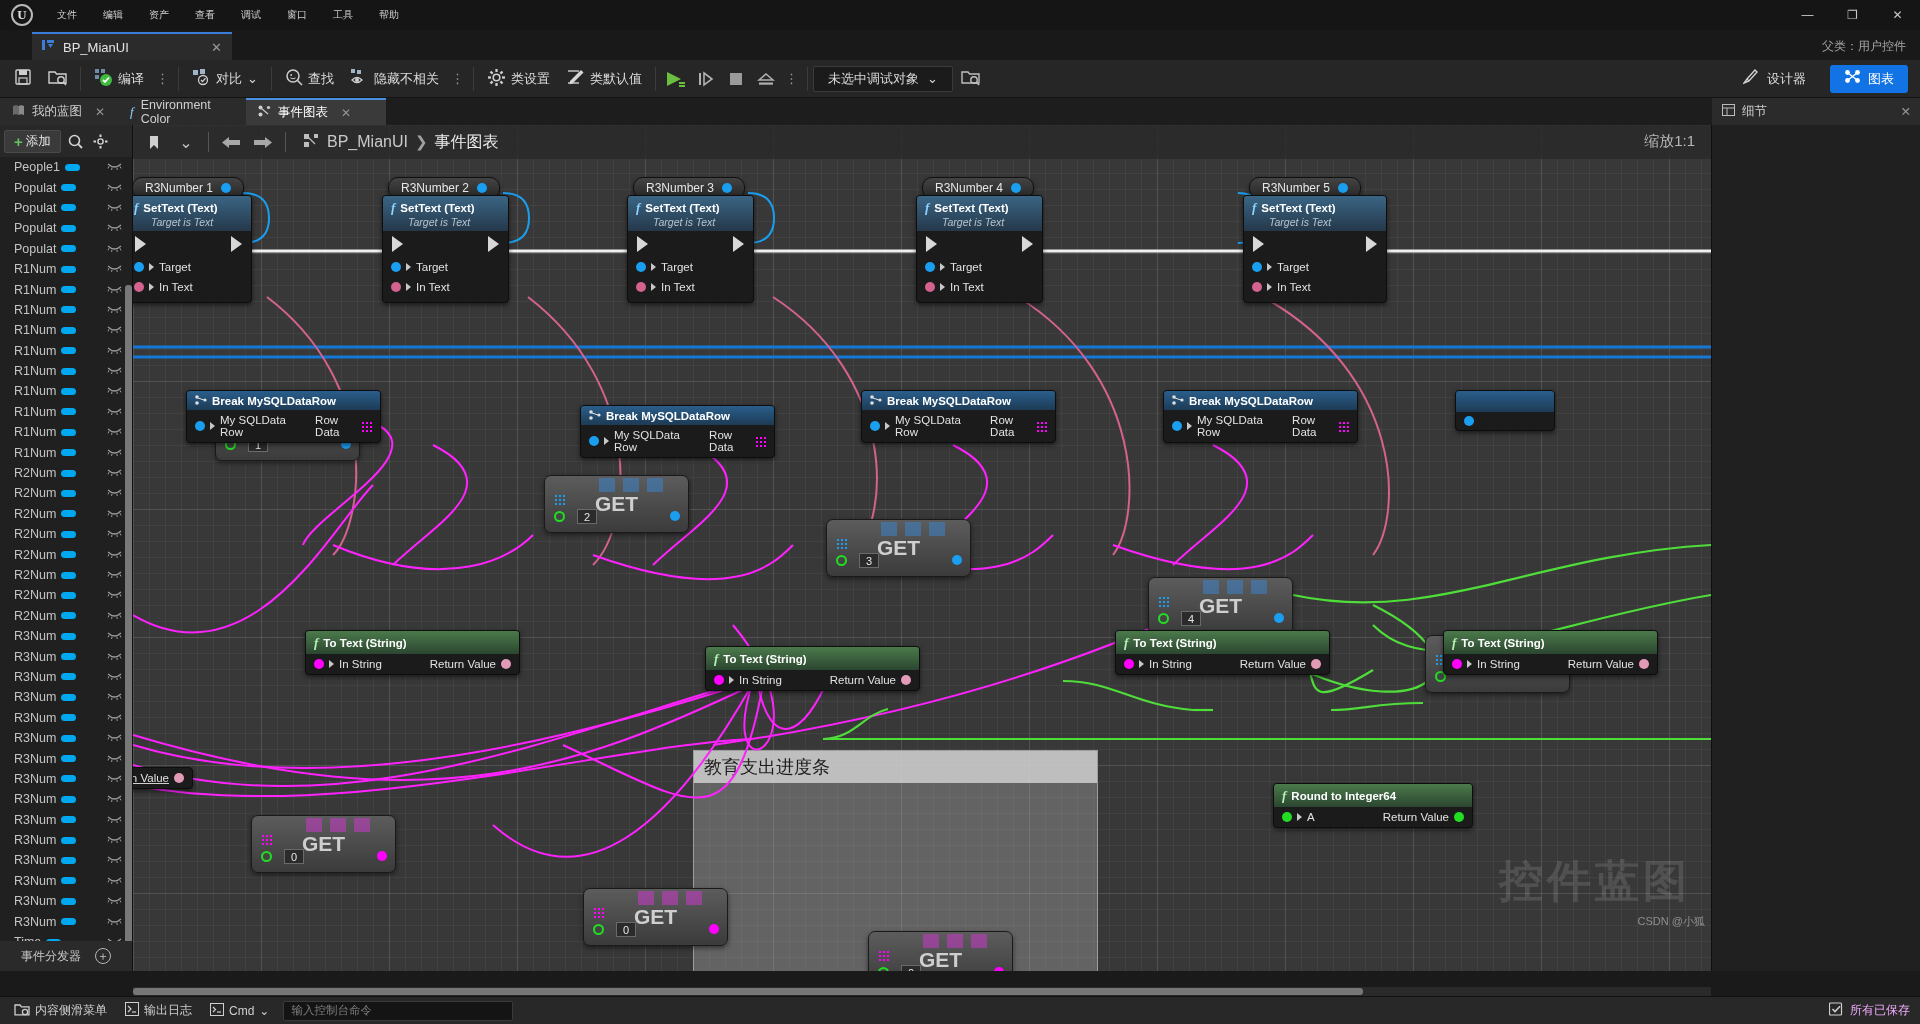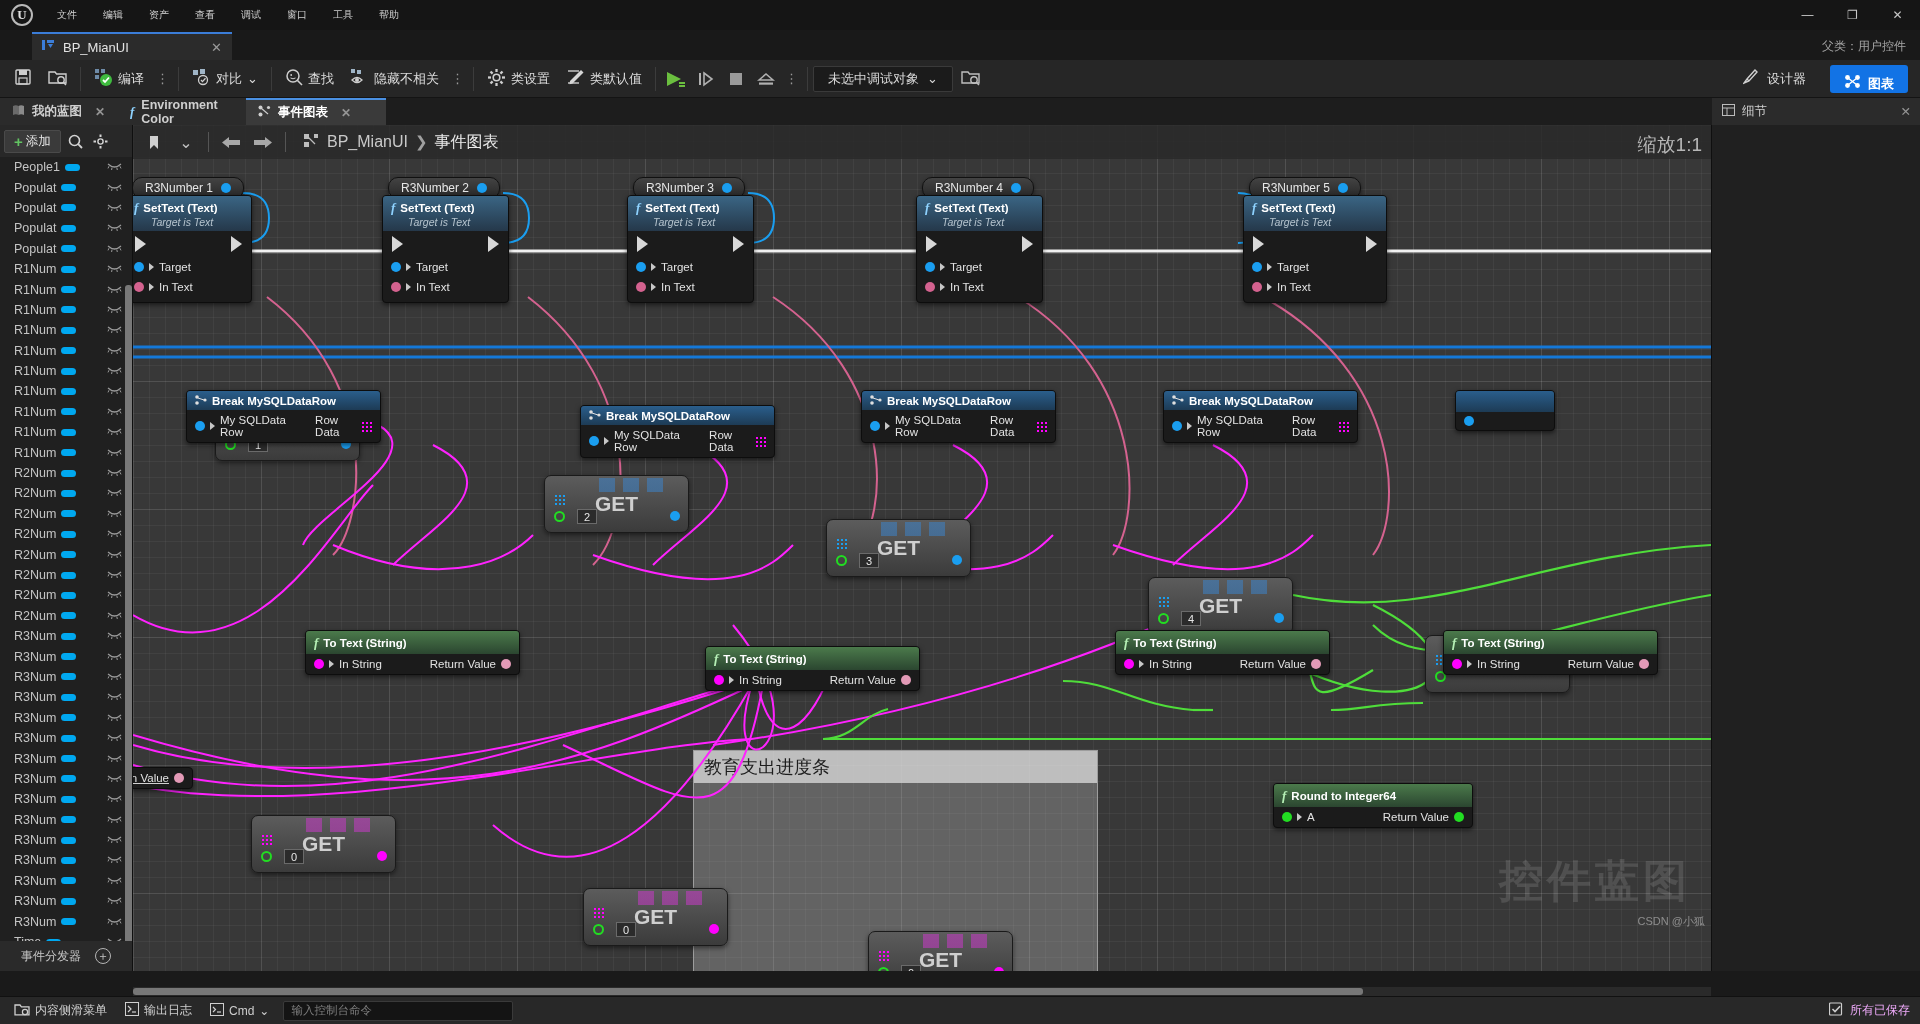--- a/index.html
+++ b/index.html
@@ -72,32 +72,31 @@
   .dbg-select {
     height: 26px; min-width: 140px; background: #1b1b1b; border: 1px solid #3a3a3a;
     display: flex; align-items: center; justify-content: center; gap: 8px;
     font-size: 13px; color: #d8d8d8; padding: 0 10px; border-radius: 2px;
   }
   .mode-btns { position: absolute; right: 12px; display: flex; align-items: center; gap: 10px; }
   .mode-btn {
     display: flex; align-items: center; gap: 7px; height: 28px; padding: 0 14px;
     font-size: 13px; color: #ddd; border-radius: 3px;
   }
-  .mode-btn.active { background: #1273e5; color: #fff; font-weight: bold; align-items: flex-end; }
+  .mode-btn.active { background: #1273e5; color: #fff; font-weight: normal; }
 
   
   .paneltabs {
     position: absolute; top: 98px; left: 0; width: 1920px; height: 27px;
     background: #1d1d1d;
   }
   .ptab {
     position: absolute; top: 0; height: 27px; display: flex; align-items: center;
     gap: 7px; padding: 0 12px; font-size: 12.5px; color: #cfcfcf;
     background: #2b2b2b;
-    font-weight: bold;
   }
   .ptab.active { background: #3a3a3a; border-top: 2px solid #4a90e2; color: #fff; }
   .ptab .tab-x { margin-left: 6px; color: #949494; font-size: 12px; }
 
   
   .leftpanel {
     position: absolute; top: 125px; left: 0; width: 133px; height: 846px;
     background: #202020; border-right: 1px solid #0f0f0f;
   }
   .mb-toolrow {
@@ -151,21 +150,21 @@
   .graph-header {
     position: absolute; top: 0; left: 0; right: 0; height: 34px;
     display: flex; align-items: center; gap: 6px; padding: 0 8px;
     background: rgba(40,40,40,0.82); z-index: 40;
   }
   .gh-btn { width: 26px; height: 24px; display: flex; align-items: center; justify-content: center; color: #bdbdbd; }
   .gh-sep { width: 1px; height: 20px; background: #555; margin: 0 3px; }
   .breadcrumb { display: flex; align-items: center; gap: 7px; font-size: 16px; color: #c9c9c9; margin-left: 8px; }
   .breadcrumb .crumb-sep { color: #a0a0a0; font-size: 15px; }
   .breadcrumb .crumb-last { color: #eaeaea; }
-  .zoomlabel { position: absolute; right: 9px; top: 7px; font-size: 19px; color: #b7b7b7; z-index: 41; margin-left: 32px; }
+  .zoomlabel { position: absolute; right: 16px; top: 7px; font-size: 15px; color: #b7b7b7; z-index: 41; margin-left: 32px; }
   .watermark {
     position: absolute; right: 20px; bottom: 60px; font-size: 44px; font-weight: bold;
     color: rgba(255,255,255,0.12); letter-spacing: 4px; z-index: 5;
   }
   .csdn-wm {
     position: absolute; right: 6px; bottom: 42px; font-size: 11px;
     color: rgba(255,255,255,0.42); z-index: 46;
   }
 
   

